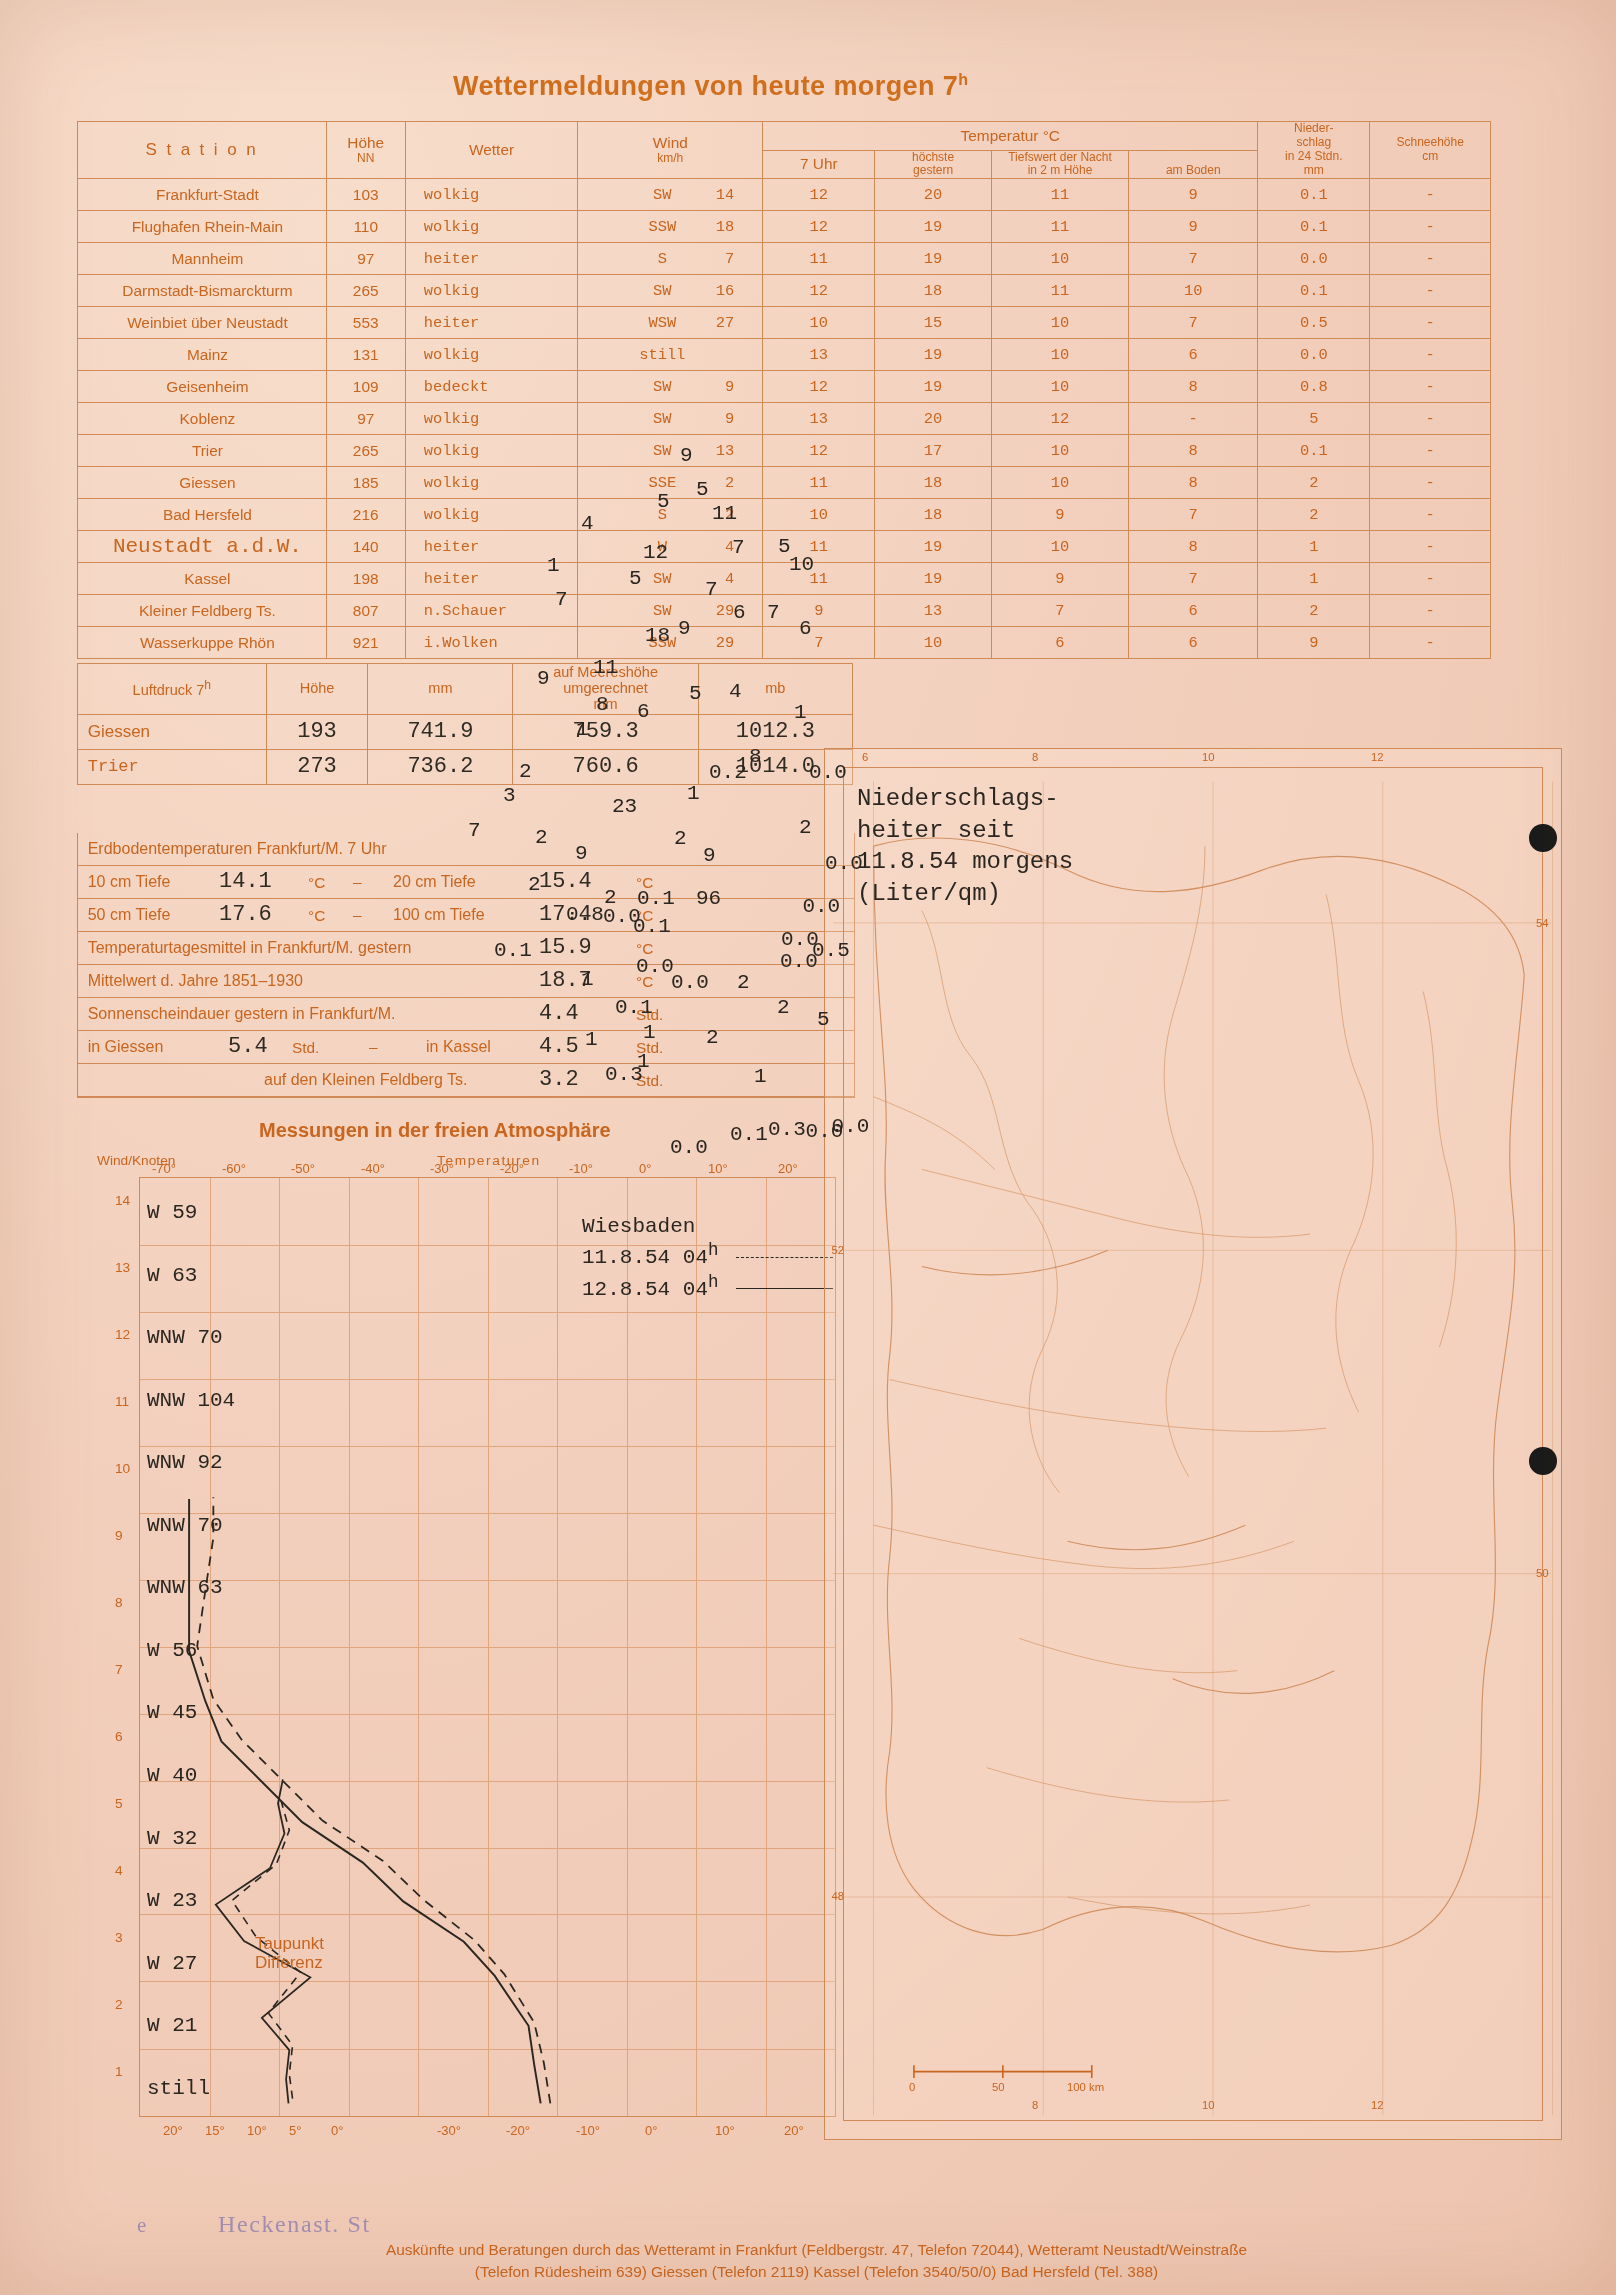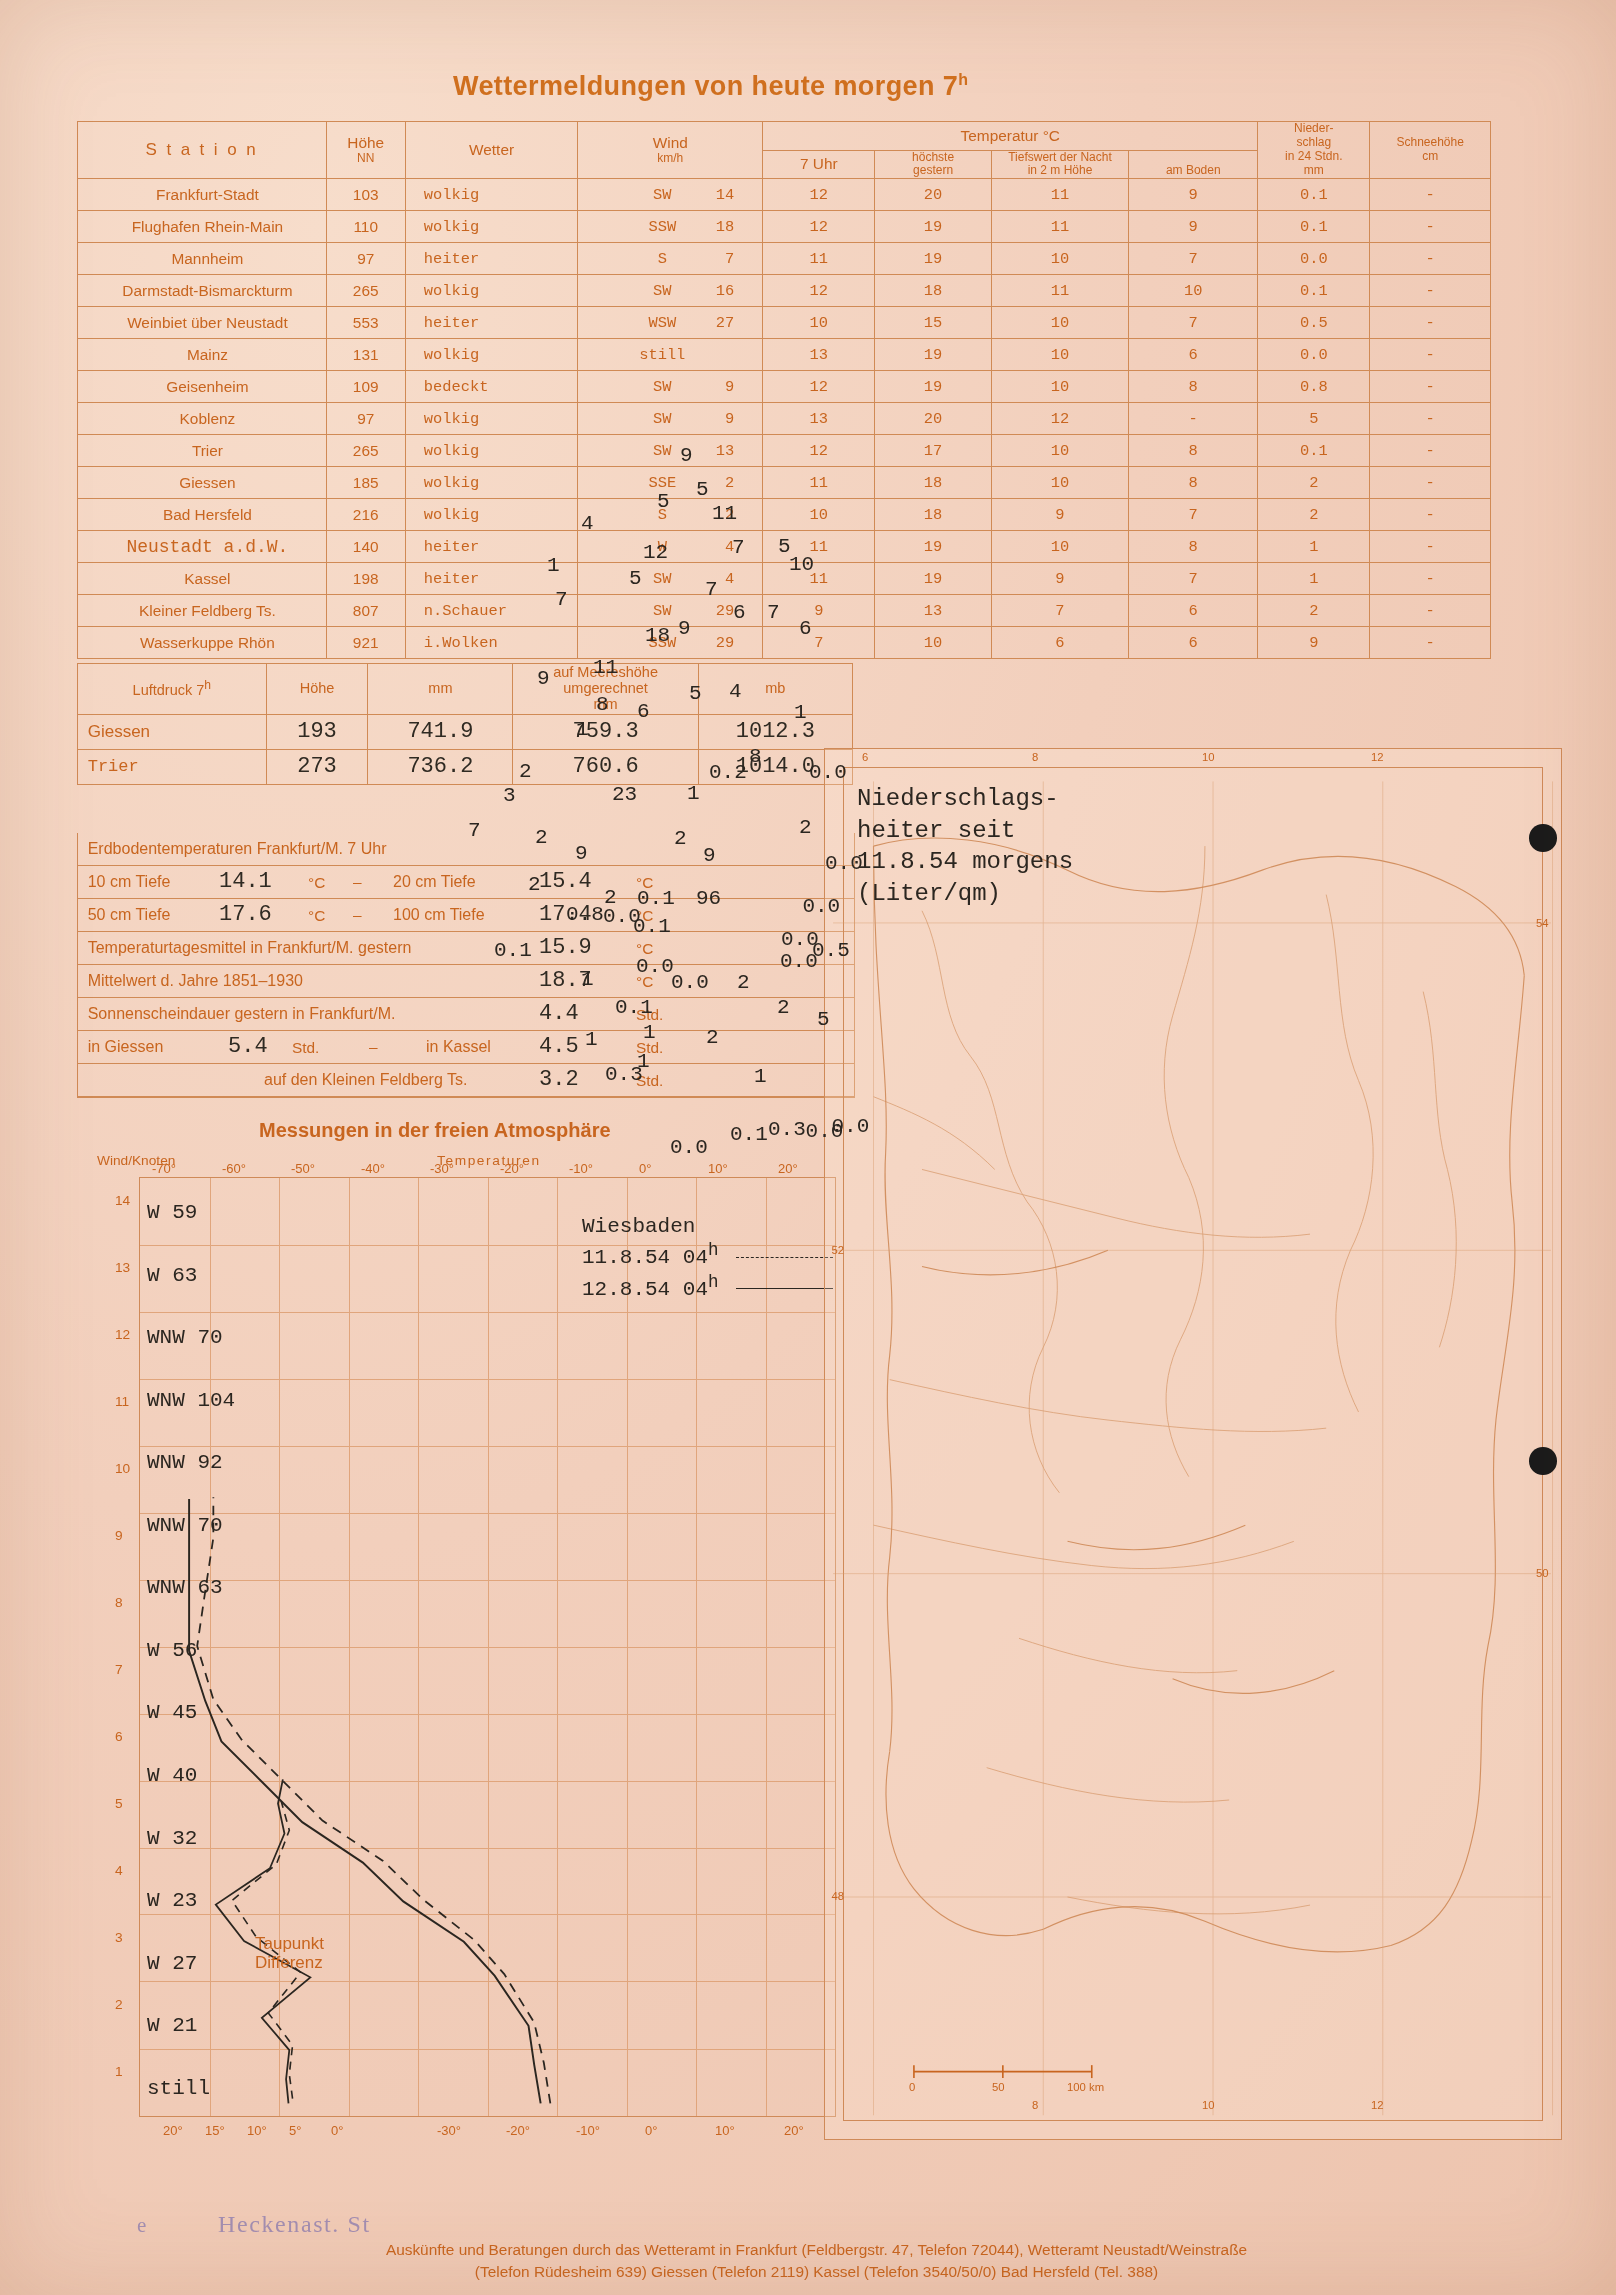--- a/index.html
+++ b/index.html
@@ -301,21 +301,21 @@
         <td class="typed" style="text-align:left;padding-left:18px">wolkig</td>
         <td class="wind-cell"><span class="v">S</span><span class="n">2</span></td>
         <td class="typed">10</td>
         <td class="typed">18</td>
         <td class="typed">9</td>
         <td class="typed">7</td>
         <td class="typed">2</td>
         <td class="typed">-</td>
       </tr>
       <tr>
-        <td class="cell-station typed" style="font-size:18px">Neustadt a.d.W.</td>
+        <td class="cell-station typed" style="font-size:21px">Neustadt a.d.W.</td>
         <td class="num-print">140</td>
         <td class="typed" style="text-align:left;padding-left:18px">heiter</td>
         <td class="wind-cell"><span class="v">W</span><span class="n">4</span></td>
         <td class="typed">11</td>
         <td class="typed">19</td>
         <td class="typed">10</td>
         <td class="typed">8</td>
         <td class="typed">1</td>
         <td class="typed">-</td>
       </tr>
@@ -634,21 +634,21 @@
       <div class="mapnum" style="left: -188px; top: -49px;">6</div>
       <div class="mapnum" style="left: -136px; top: -67px;">5</div>
       <div class="mapnum" style="left: -96px; top: -69px;">4</div>
       <div class="mapnum" style="left: -31px; top: -48px;">1</div>
       <div class="mapnum" style="left: -249px; top: -31.5px;">1</div>
       <div class="mapnum" style="left: -76px; top: -4px;">8</div>
       <div class="mapnum" style="left: -306px; top: 10.5px;">2</div>
       <div class="mapnum" style="left: -116px; top: 12px;">0.2</div>
       <div class="mapnum" style="left: -16px; top: 12px;">0.0</div>
       <div class="mapnum" style="left: -322px; top: 35px;">3</div>
-      <div class="mapnum" style="left: -213px; top: 34px;">23</div>
+      <div class="mapnum" style="left: -213px; top: 46px;">23</div>
       <div class="mapnum" style="left: -138px; top: 33px;">1</div>
       <div class="mapnum" style="left: -357px; top: 70px;">7</div>
       <div class="mapnum" style="left: -26px; top: 67px;">2</div>
       <div class="mapnum" style="left: -290px; top: 77px;">2</div>
       <div class="mapnum" style="left: -250px; top: 93px;">9</div>
       <div class="mapnum" style="left: -151px; top: 78px;">2</div>
       <div class="mapnum" style="left: -122px; top: 95px;">9</div>
       <div class="mapnum" style="left: 0px; top: 103px;">0.0</div>
       <div class="mapnum" style="left: -297px; top: 124px;">2</div>
       <div class="mapnum" style="left: -221px; top: 137px;">2</div>

